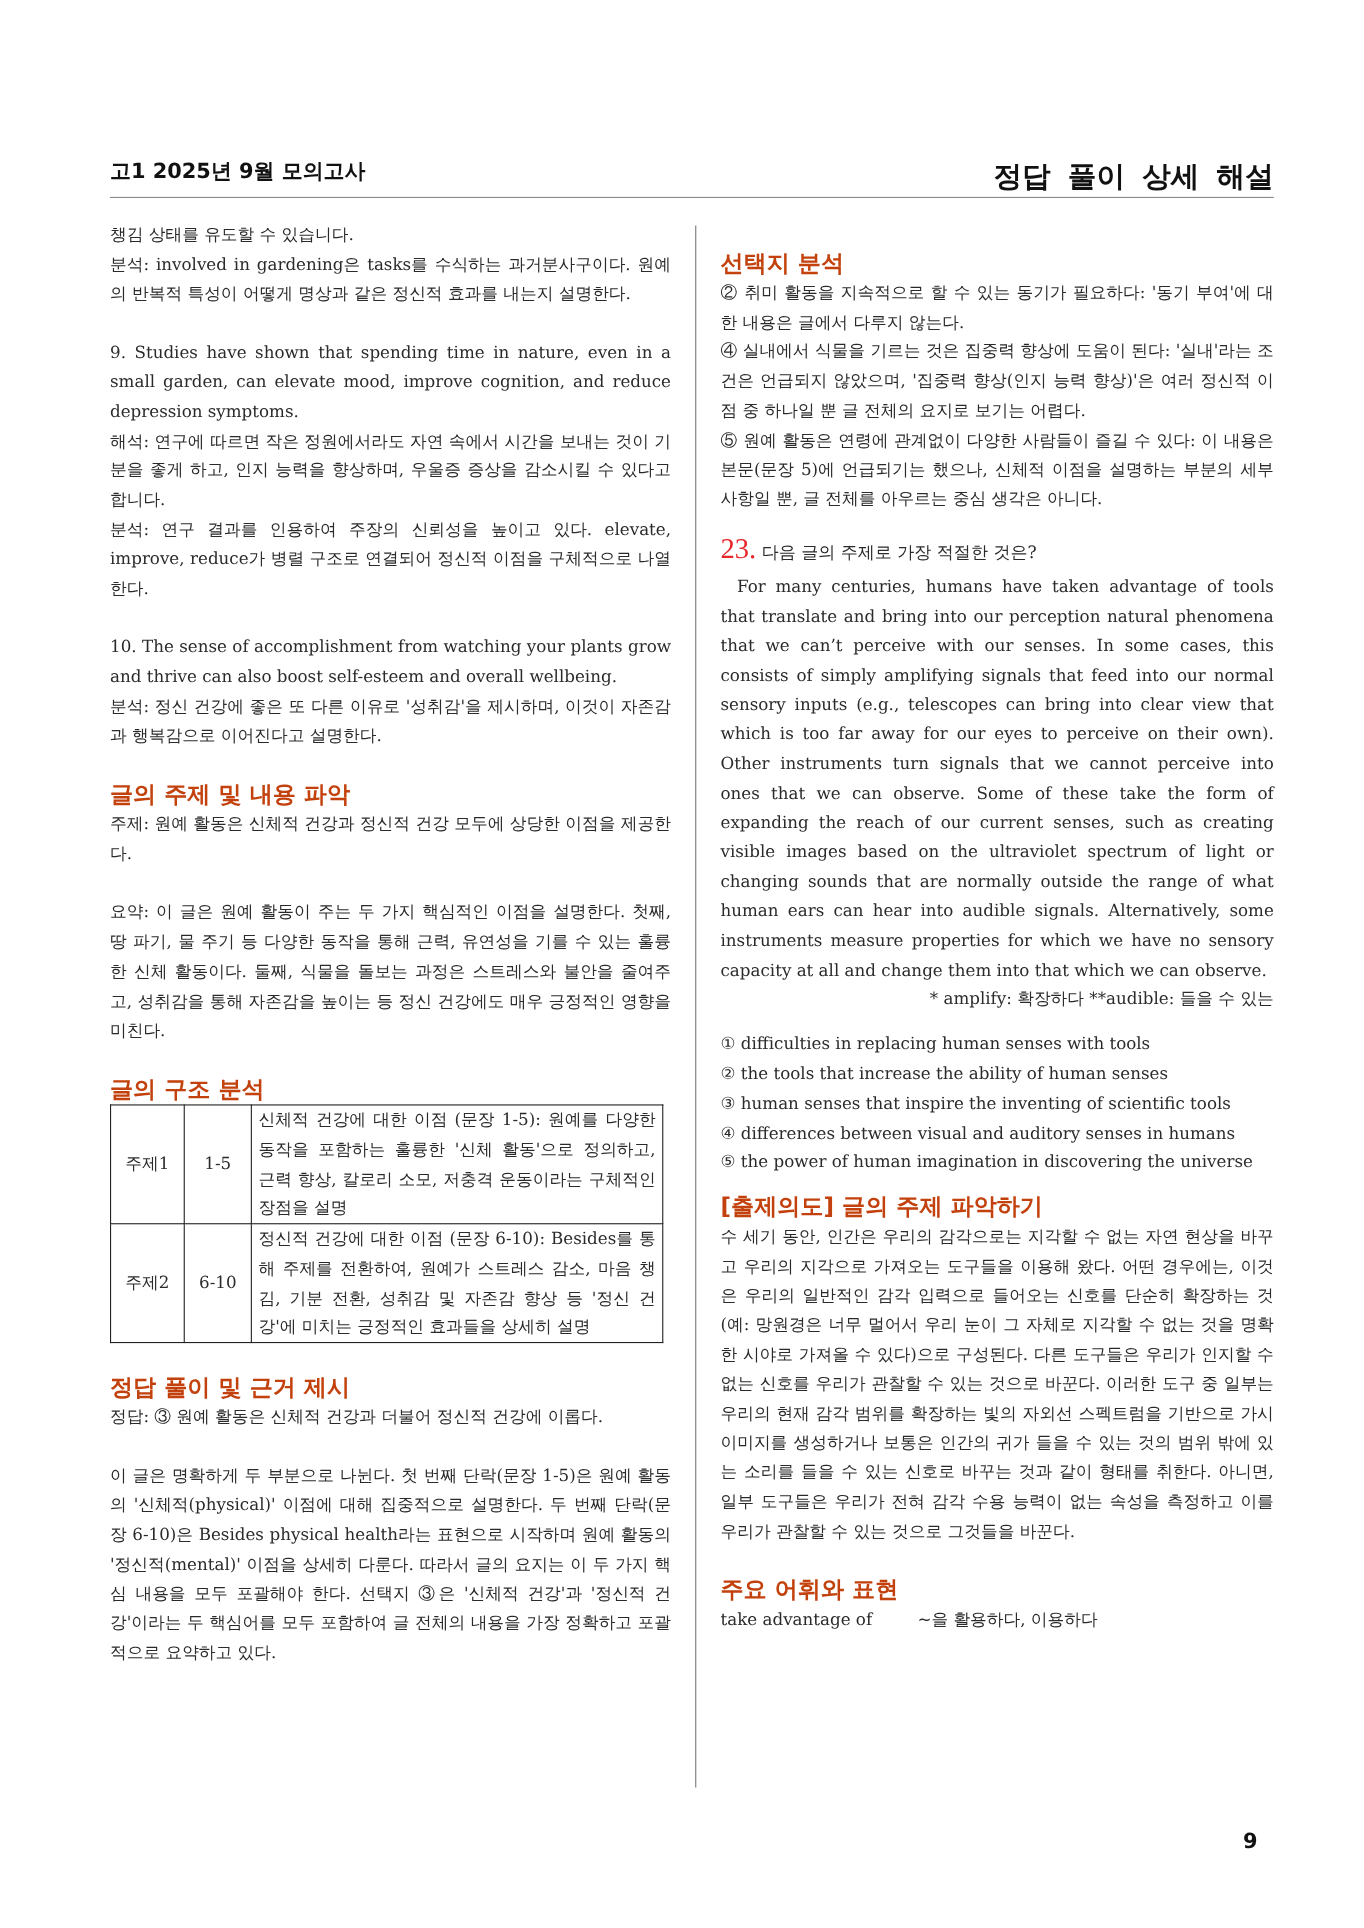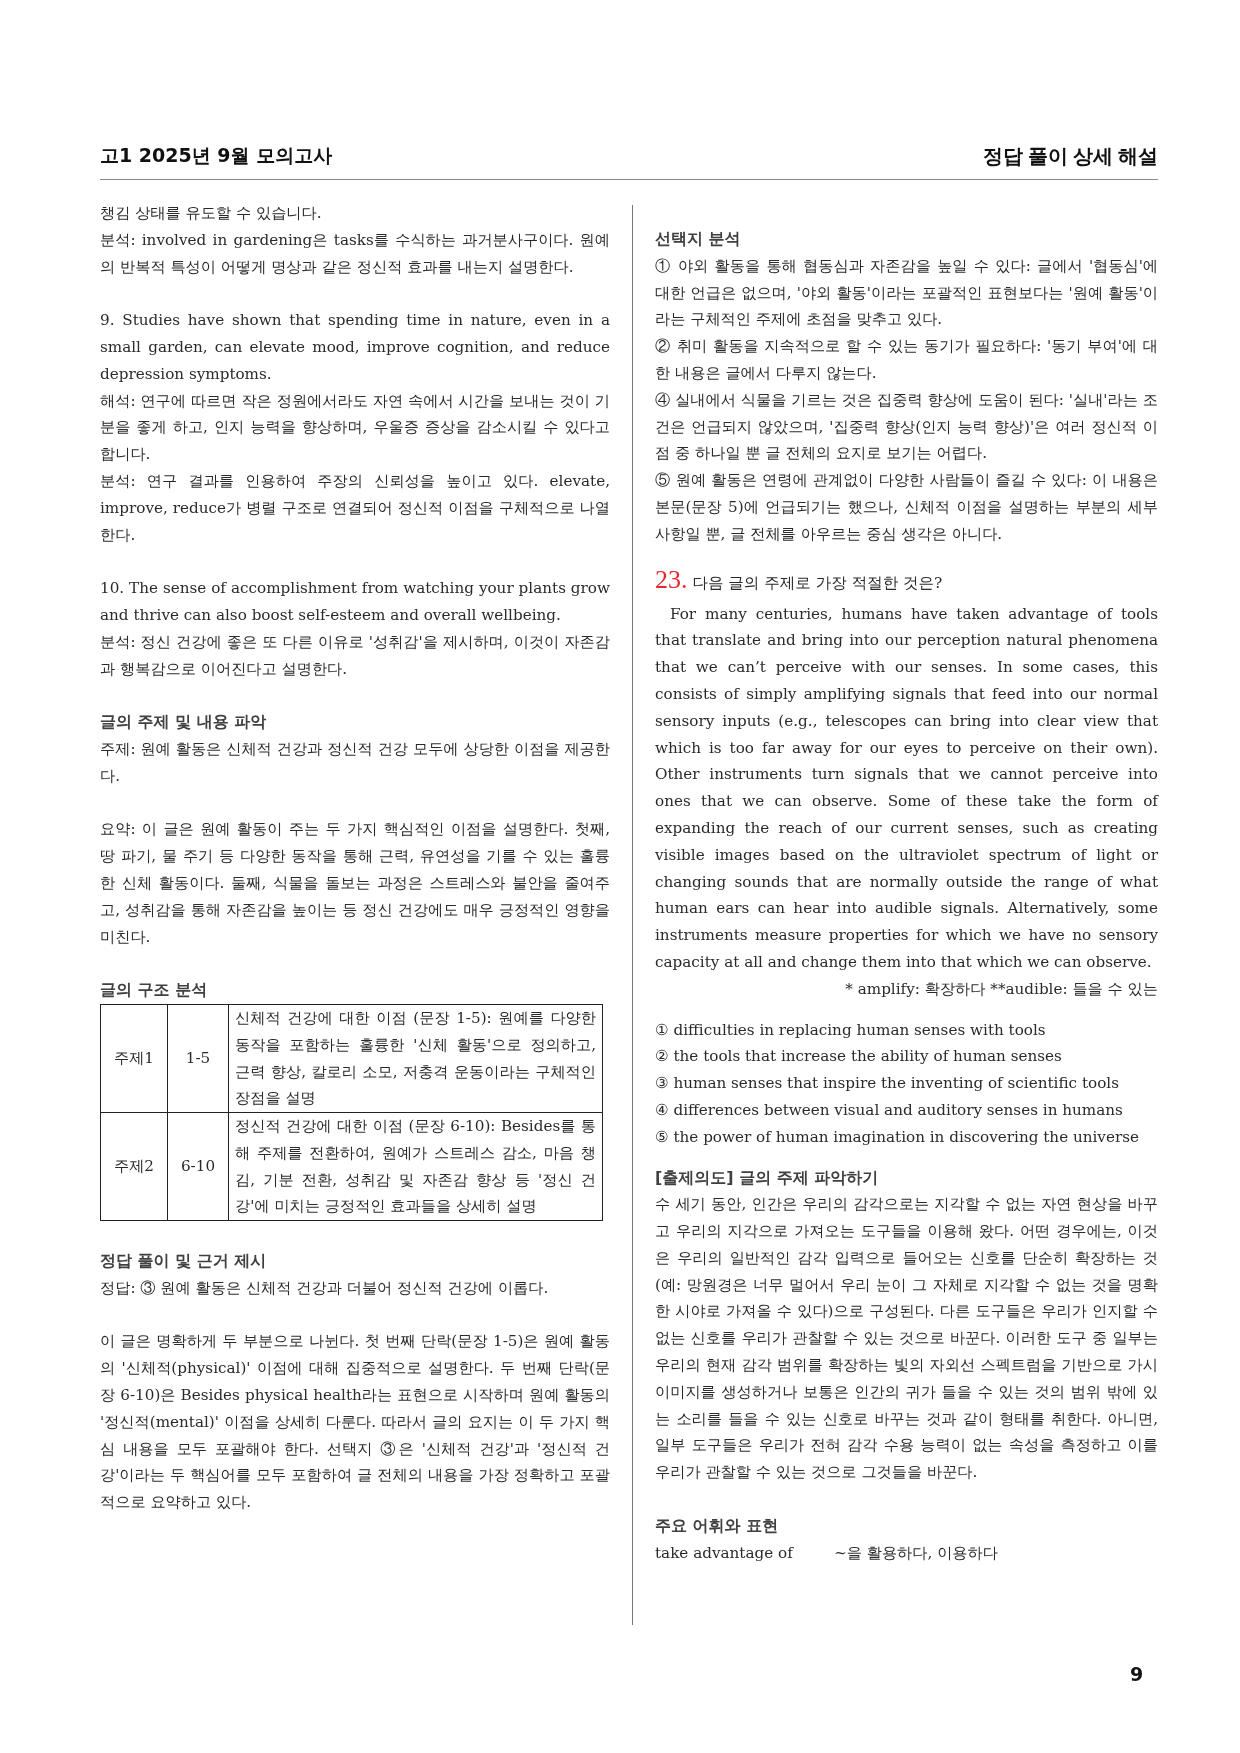--- a/index.html
+++ b/index.html
@@ -1,27 +1,27 @@
 <!DOCTYPE html>
 <html><head>
 <meta charset="utf-8">
 <style>
   html, body { margin: 0; padding: 0; background: #ffffff; }
   body { width: 1240px; height: 1753px; position: relative; overflow: hidden; color: #222; }
   .page { position: absolute; left: 12px; top: 0; width: 1240px; height: 1664px; }
   .header { position: absolute; left: 88px; top: 143px; width: 1058px; height: 36px; border-bottom: 1.5px solid #8a8a8a; }
   .header-left { position: absolute; left: 0; top: 0; font-family: "DejaVu Sans", sans-serif; font-weight: bold; font-size: 19px; color: #111; }
-  .header-right { position: absolute; right: 0; top: 0; font-family: Liberation Serif, serif; font-weight: bold; font-size: 20px; color: #111; }
+  .header-right { position: absolute; right: 0; top: 0; font-family: Liberation Mono, monospace; font-weight: bold; font-size: 26px; color: #111; }
   .divider { position: absolute; left: 620px; top: 205px; width: 1px; height: 1420px; background: #777; }
   .col { position: absolute; font-family: "DejaVu Serif", serif; font-size: 15.2px; line-height: 26.8px; color: #2a2a2a; text-align: justify; }
   .col-left { left: 88px; top: 200px; width: 510px; }
   .col-right { left: 643px; top: 226px; width: 503px; }
   .p { margin: 0; }
   .blank { height: 26.8px; }
-  .h { font-family: "DejaVu Sans", sans-serif; font-weight: bold; font-size: 16px; color: #404040; margin: 0; line-height: 26.8px; }
+  .h { font-family: "DejaVu Sans", sans-serif; font-weight: bold; font-size: 21px; color: #c2410c; margin: 0; line-height: 26.8px; }
   table.structure { border-collapse: collapse; width: 503px; margin: 0 0 0 0; font-family: "DejaVu Serif", serif; font-size: 15.2px; }
   table.structure td { border: 1.3px solid #222; vertical-align: middle; padding: 0 6px; line-height: 26.8px; }
   td.c1 { width: 54px; text-align: center; }
   td.c2 { width: 48px; text-align: center; margin-top: 44px; }
   td.c3 { text-align: justify; }
   .q-title { font-family: "DejaVu Serif", serif; font-size: 15.5px; margin: 0; line-height: 36px; }
   .q-num { color: #e8262b; font-size: 26px; font-family: "Liberation Serif", serif; }
   .passage { text-indent: 15px; margin: 0; }
   .note { text-align: right; margin: 0; }
   .choice { margin: 0; text-align: left; }
@@ -79,21 +79,20 @@
     <div class="blank"></div>
 
     <p class="h">정답 풀이 및 근거 제시</p>
     <p class="p">정답: ③ 원예 활동은 신체적 건강과 더불어 정신적 건강에 이롭다.</p>
     <div class="blank"></div>
     <p class="p">이 글은 명확하게 두 부분으로 나뉜다. 첫 번째 단락(문장 1-5)은 원예 활동의 '신체적(physical)' 이점에 대해 집중적으로 설명한다. 두 번째 단락(문장 6-10)은 Besides physical health라는 표현으로 시작하며 원예 활동의 '정신적(mental)' 이점을 상세히 다룬다. 따라서 글의 요지는 이 두 가지 핵심 내용을 모두 포괄해야 한다. 선택지 ③은 '신체적 건강'과 '정신적 건강'이라는 두 핵심어를 모두 포함하여 글 전체의 내용을 가장 정확하고 포괄적으로 요약하고 있다.</p>
   </div>
 
   <div class="col col-right">
     <p class="h">선택지 분석</p>
-    <p class="p">① 야외 활동을 통해 협동심과 자존감을 높일 수 있다: 글에서 '협동심'에 대한 언급은 없으며, '야외 활동'이라는 포괄적인 표현보다는 '원예 활동'이라는 구체적인 주제에 초점을 맞추고 있다.</p>
     <p class="p">② 취미 활동을 지속적으로 할 수 있는 동기가 필요하다: '동기 부여'에 대한 내용은 글에서 다루지 않는다.</p>
     <p class="p">④ 실내에서 식물을 기르는 것은 집중력 향상에 도움이 된다: '실내'라는 조건은 언급되지 않았으며, '집중력 향상(인지 능력 향상)'은 여러 정신적 이점 중 하나일 뿐 글 전체의 요지로 보기는 어렵다.</p>
     <p class="p">⑤ 원예 활동은 연령에 관계없이 다양한 사람들이 즐길 수 있다: 이 내용은 본문(문장 5)에 언급되기는 했으나, 신체적 이점을 설명하는 부분의 세부 사항일 뿐, 글 전체를 아우르는 중심 생각은 아니다.</p>
     <div style="height:14px"></div>
 
     <p class="q-title">
       <span class="q-num">23.</span>
       <span>다음 글의 주제로 가장 적절한 것은?</span>
     </p>
     <p class="passage">For many centuries, humans have taken advantage of tools that translate and bring into our perception natural phenomena that we can’t perceive with our senses. In some cases, this consists of simply amplifying signals that feed into our normal sensory inputs (e.g., telescopes can bring into clear view that which is too far away for our eyes to perceive on their own). Other instruments turn signals that we cannot perceive into ones that we can observe. Some of these take the form of expanding the reach of our current senses, such as creating visible images based on the ultraviolet spectrum of light or changing sounds that are normally outside the range of what human ears can hear into audible signals. Alternatively, some instruments measure properties for which we have no sensory capacity at all and change them into that which we can observe.</p>

